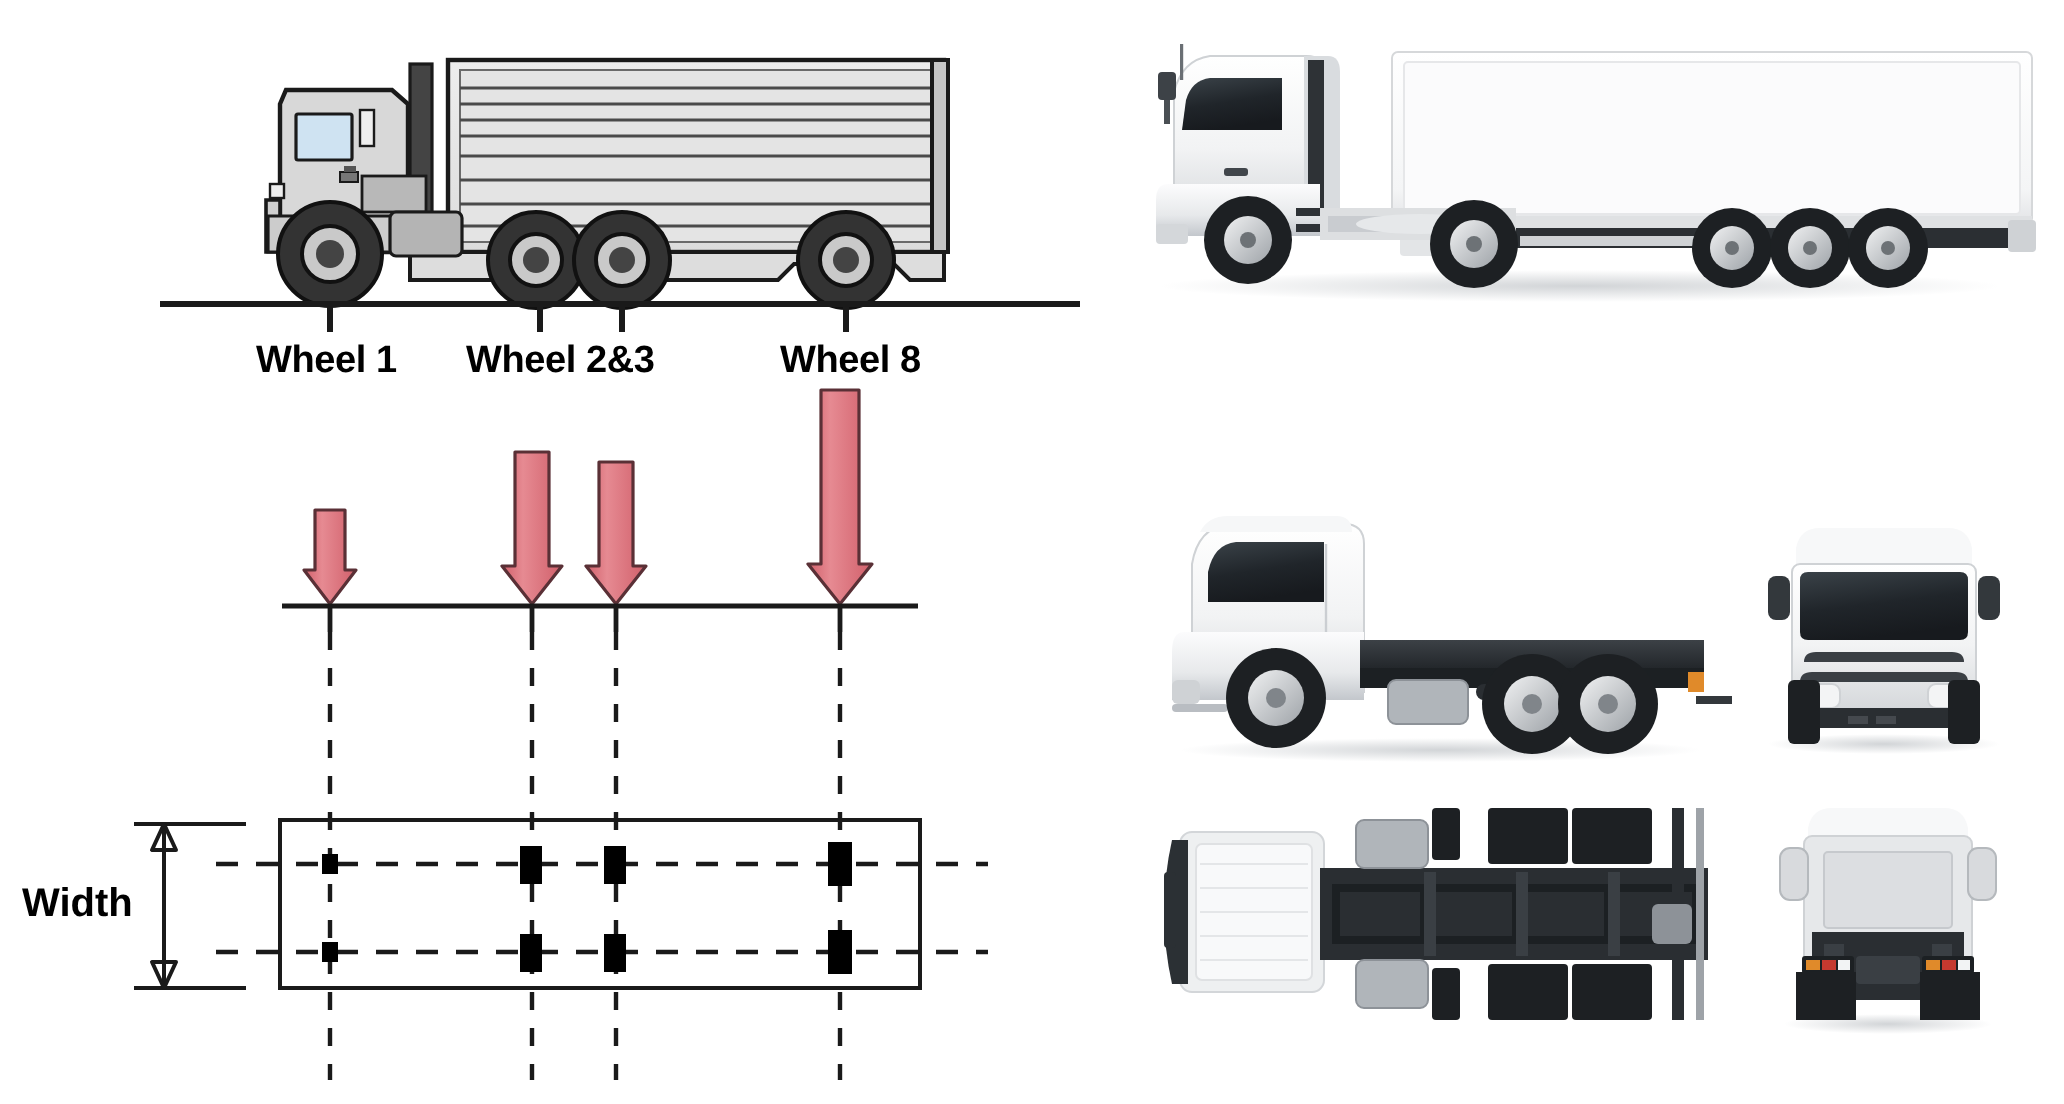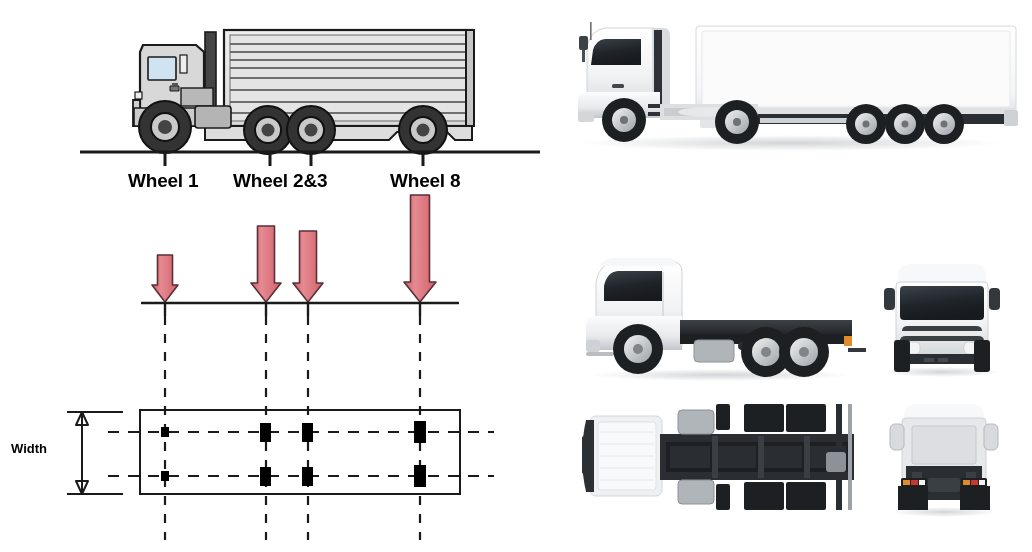--- a/index.html
+++ b/index.html
@@ -10,21 +10,21 @@
   }
   .stage{position:absolute;left:0;top:0;width:890px;height:552px;}
   .panel{position:absolute;}
   svg{display:block;overflow:visible;}
   .lbl{
     position:absolute;font-weight:bold;color:#000000;
     font-family:"Liberation Sans","DejaVu Sans",sans-serif;
     white-space:nowrap;
   }
   .wheel-label{font-size:19px;letter-spacing:-0.2px;}
-  .width-label{font-size:13px;}
+  .width-label{font-size:20px;}
   #left-diagram{left:0;top:0;width:560px;height:552px;}
   #right-photos{left:560px;top:0;width:472px;height:552px;}
 </style>
 </head>
 <body>
 
 <div class="stage">
 
   <div class="panel" id="left-diagram">
 

